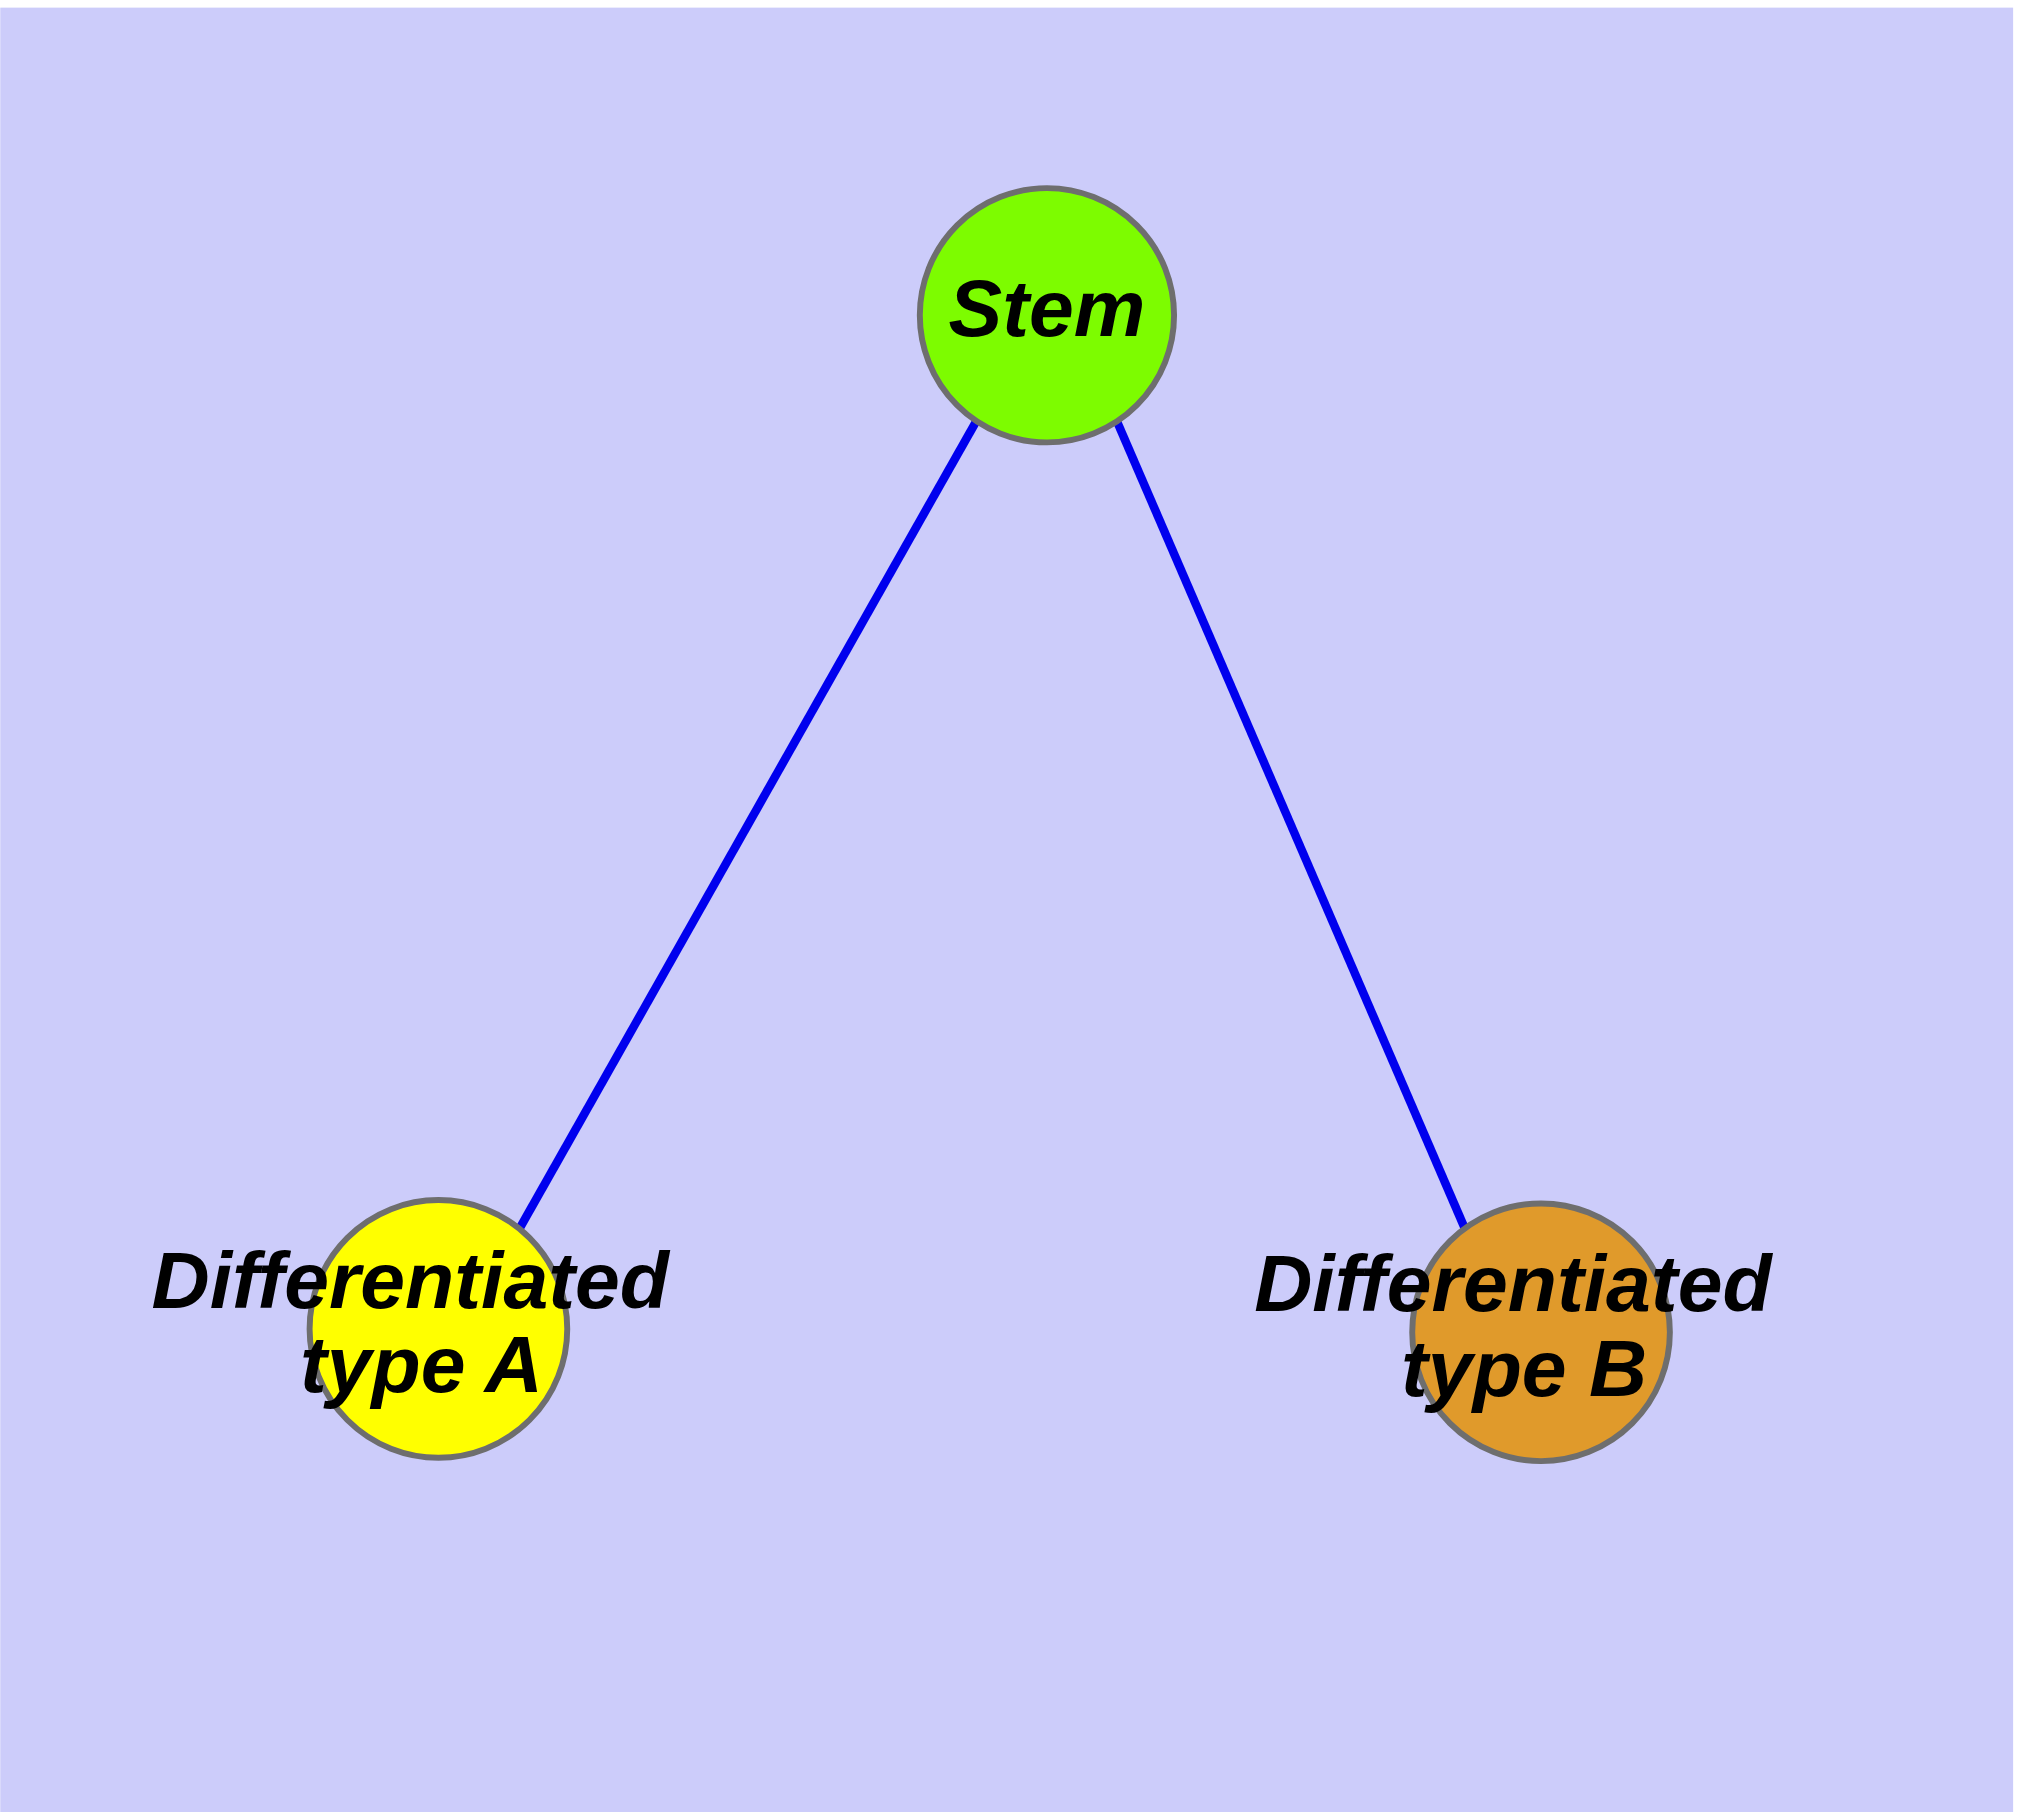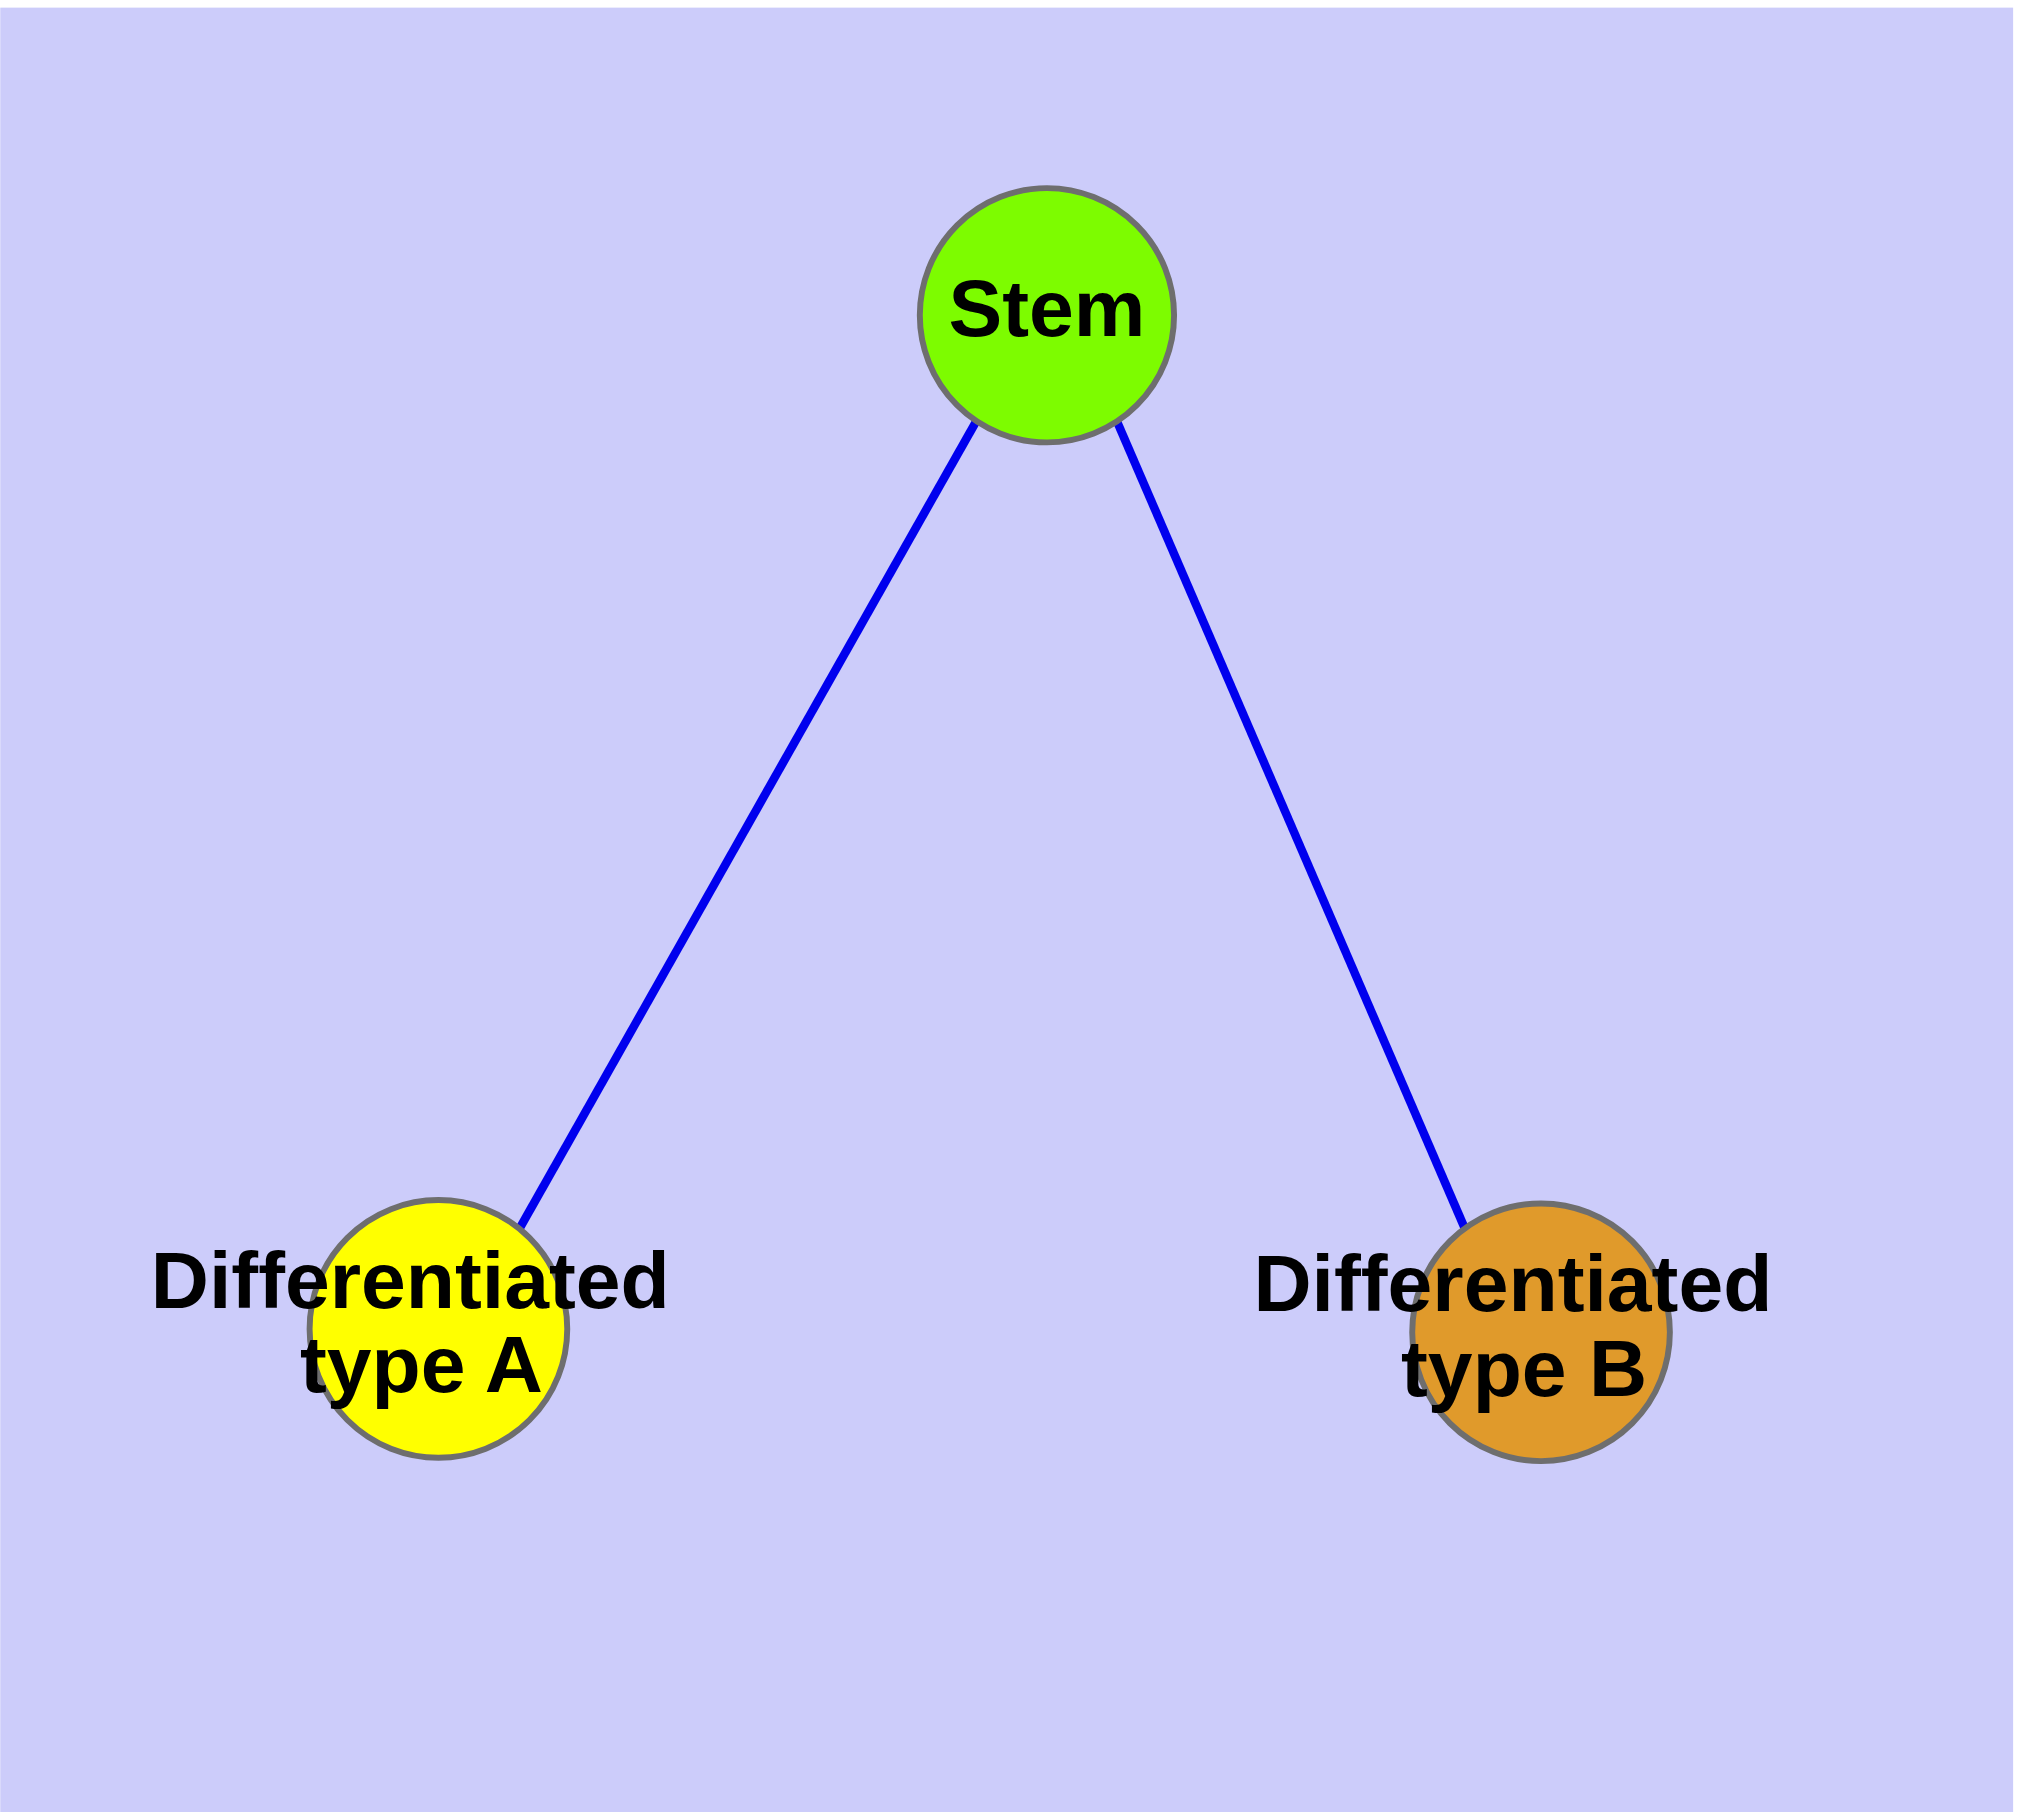--- a/index.html
+++ b/index.html
@@ -28,21 +28,21 @@
     font-weight: bold;
     fill: #000000;
     text-anchor: middle;
     dominant-baseline: middle;
     paint-order: normal;
   }
 </style>
 </head>
 <body>
 
-<div id="canvas" style="background: rgb(255, 255, 255); width: 2021px; height: 1812px;">
+<div id="canvas" style="background: rgb(255, 255, 255); width: 2021px; height: 1812px; font-style: italic;">
   <svg id="graph-svg" viewBox="0 0 2384 2138" style="width: 2021px; height: 1812px;">
 
     <rect id="bg-rect" x="0" y="9" width="2375" height="2129" fill="#ccccfa"></rect>
 
     <g id="edges-layer">
       <line id="edge-0" stroke-linecap="butt" x1="1151" y1="498" x2="613" y2="1449" stroke="#0000ee" stroke-width="10"></line>
       <line id="edge-1" stroke-linecap="butt" x1="1318" y1="498" x2="1730" y2="1454" stroke="#0000ee" stroke-width="10"></line>
     </g>
 
     <g id="nodes-layer">

